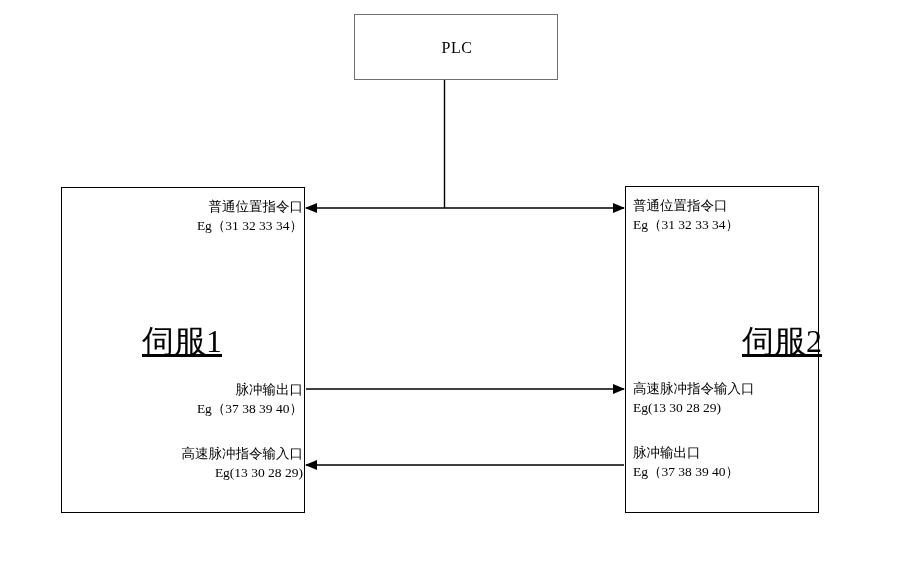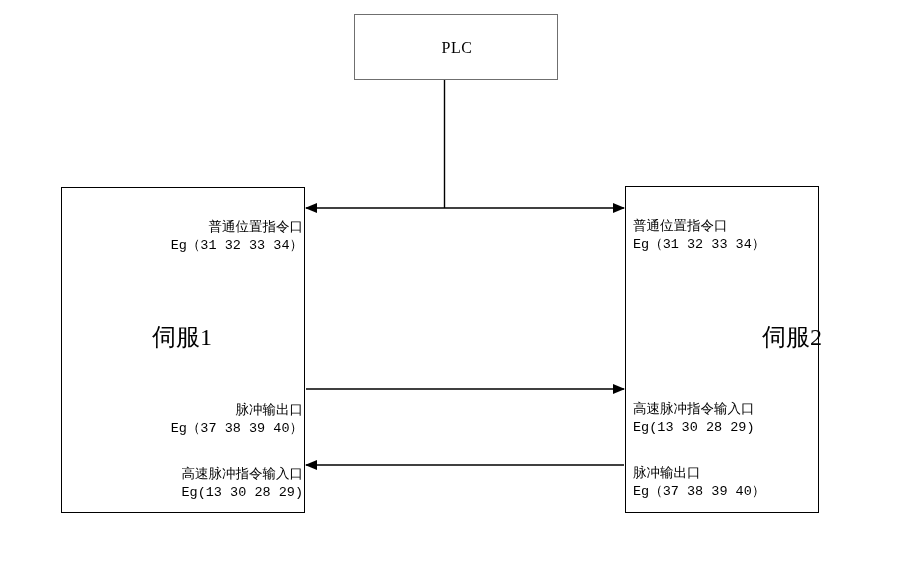--- a/index.html
+++ b/index.html
@@ -57,23 +57,24 @@
   }
   #servo2-box {
     left: 623px;
     top: 186px;
     width: 194px;
     height: 327px;
     border: 1px solid #000000;
   }
   .servo-title {
     position: absolute;
-    font-size: 24px;
+    font-size: 32px;
     line-height: 1;
     white-space: nowrap;
+    text-decoration: underline;
   }
   #servo1-title {
     left: 66px;
     top: 325px;
     width: 228px;
     text-align: center;
   }
   #servo2-title {
     left: 630px;
     top: 325px;
@@ -81,22 +82,22 @@
     text-align: right;
     padding-left: 40px;
     box-sizing: border-box;
   }
   .port {
     position: absolute;
     font-size: 13.5px;
     line-height: 19px;
     white-space: nowrap;
   }
-  .port .line1 { display: block; margin-top: 20px; }
-  .port .line2 { display: block; font-family: Liberation Mono, monospace; }
+  .port .line1 { display: block; }
+  .port .line2 { display: block; }
   .port-right-aligned { text-align: right; }
   .port-left-aligned  { text-align: left; }
 
   
   #servo1-port-pos {
     left: 60px;
     top: 197px;
     width: 241px;
   }
   #servo1-port-pulse-out {

